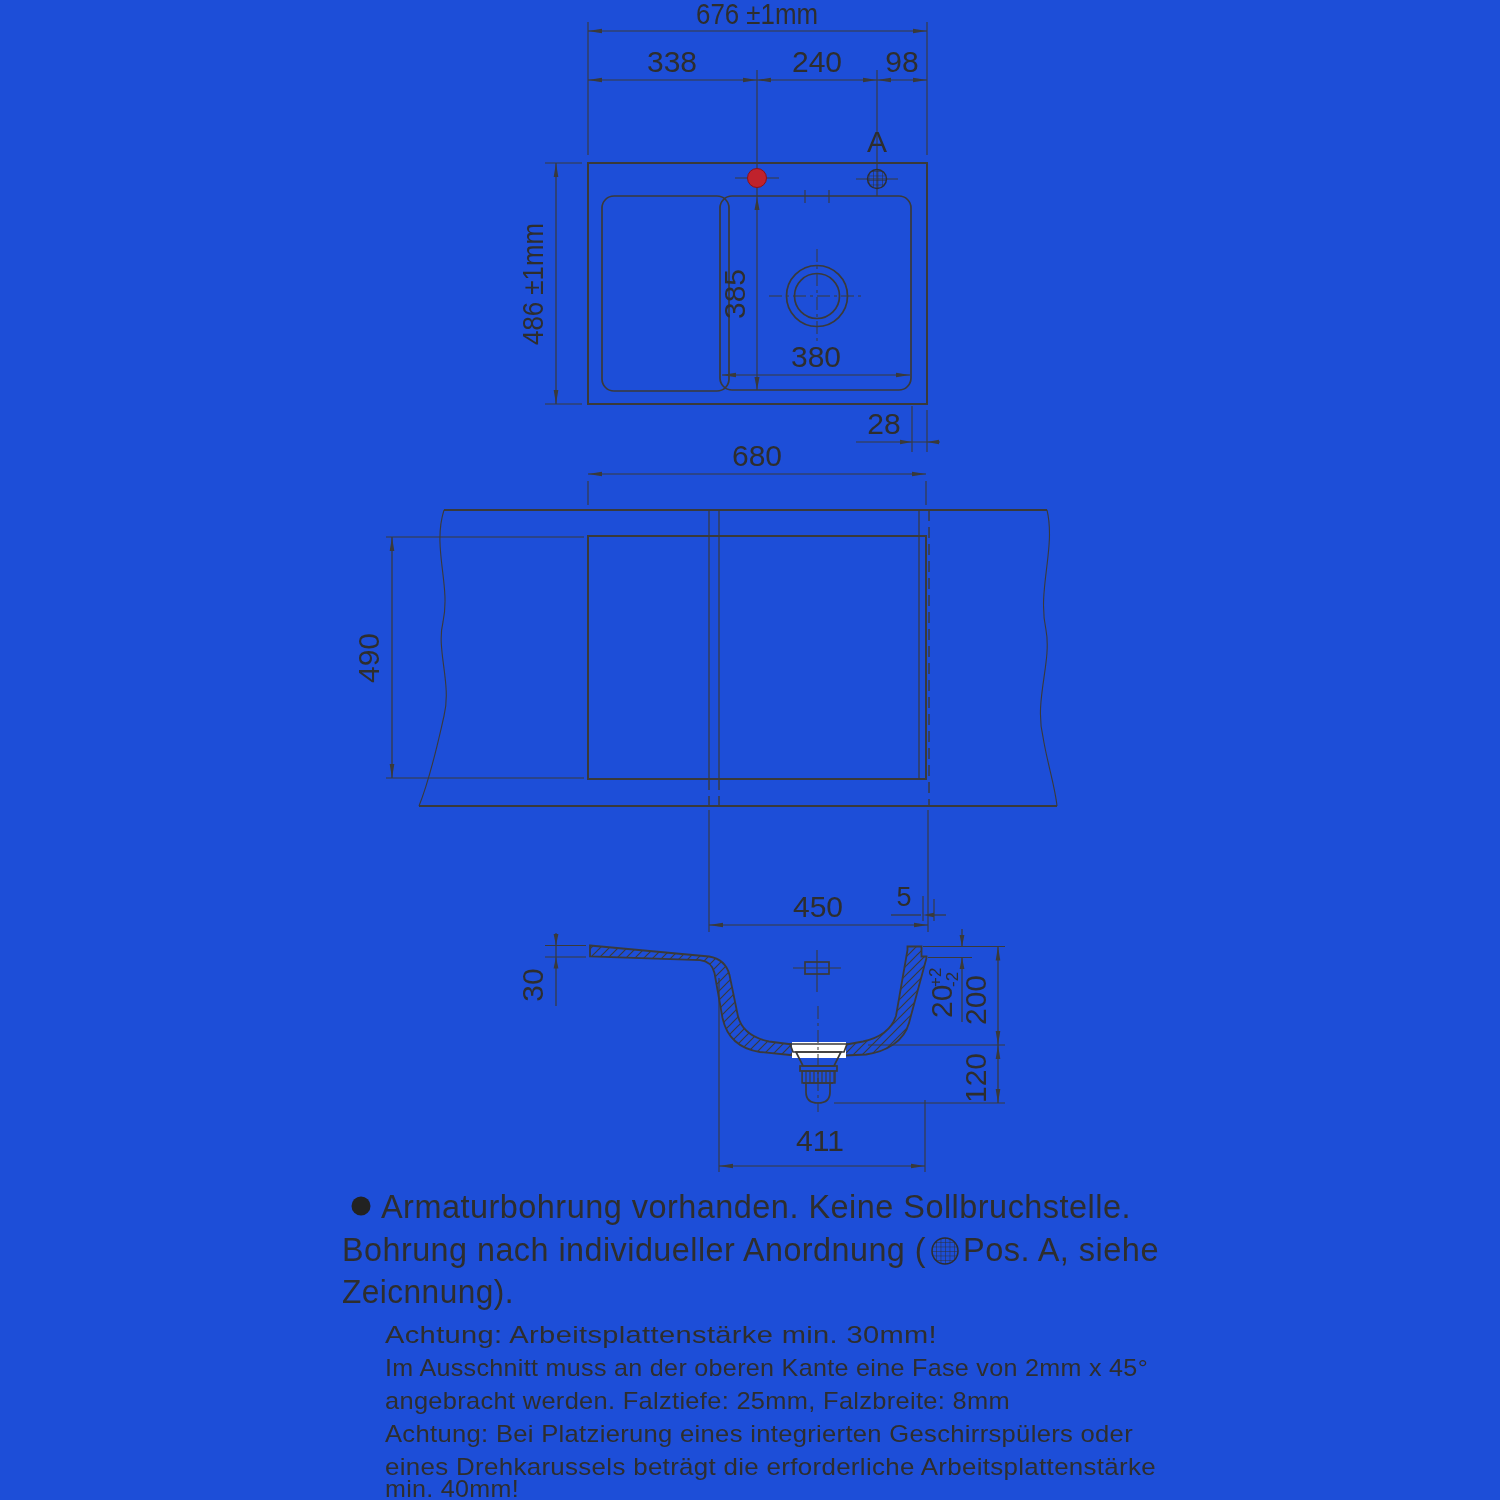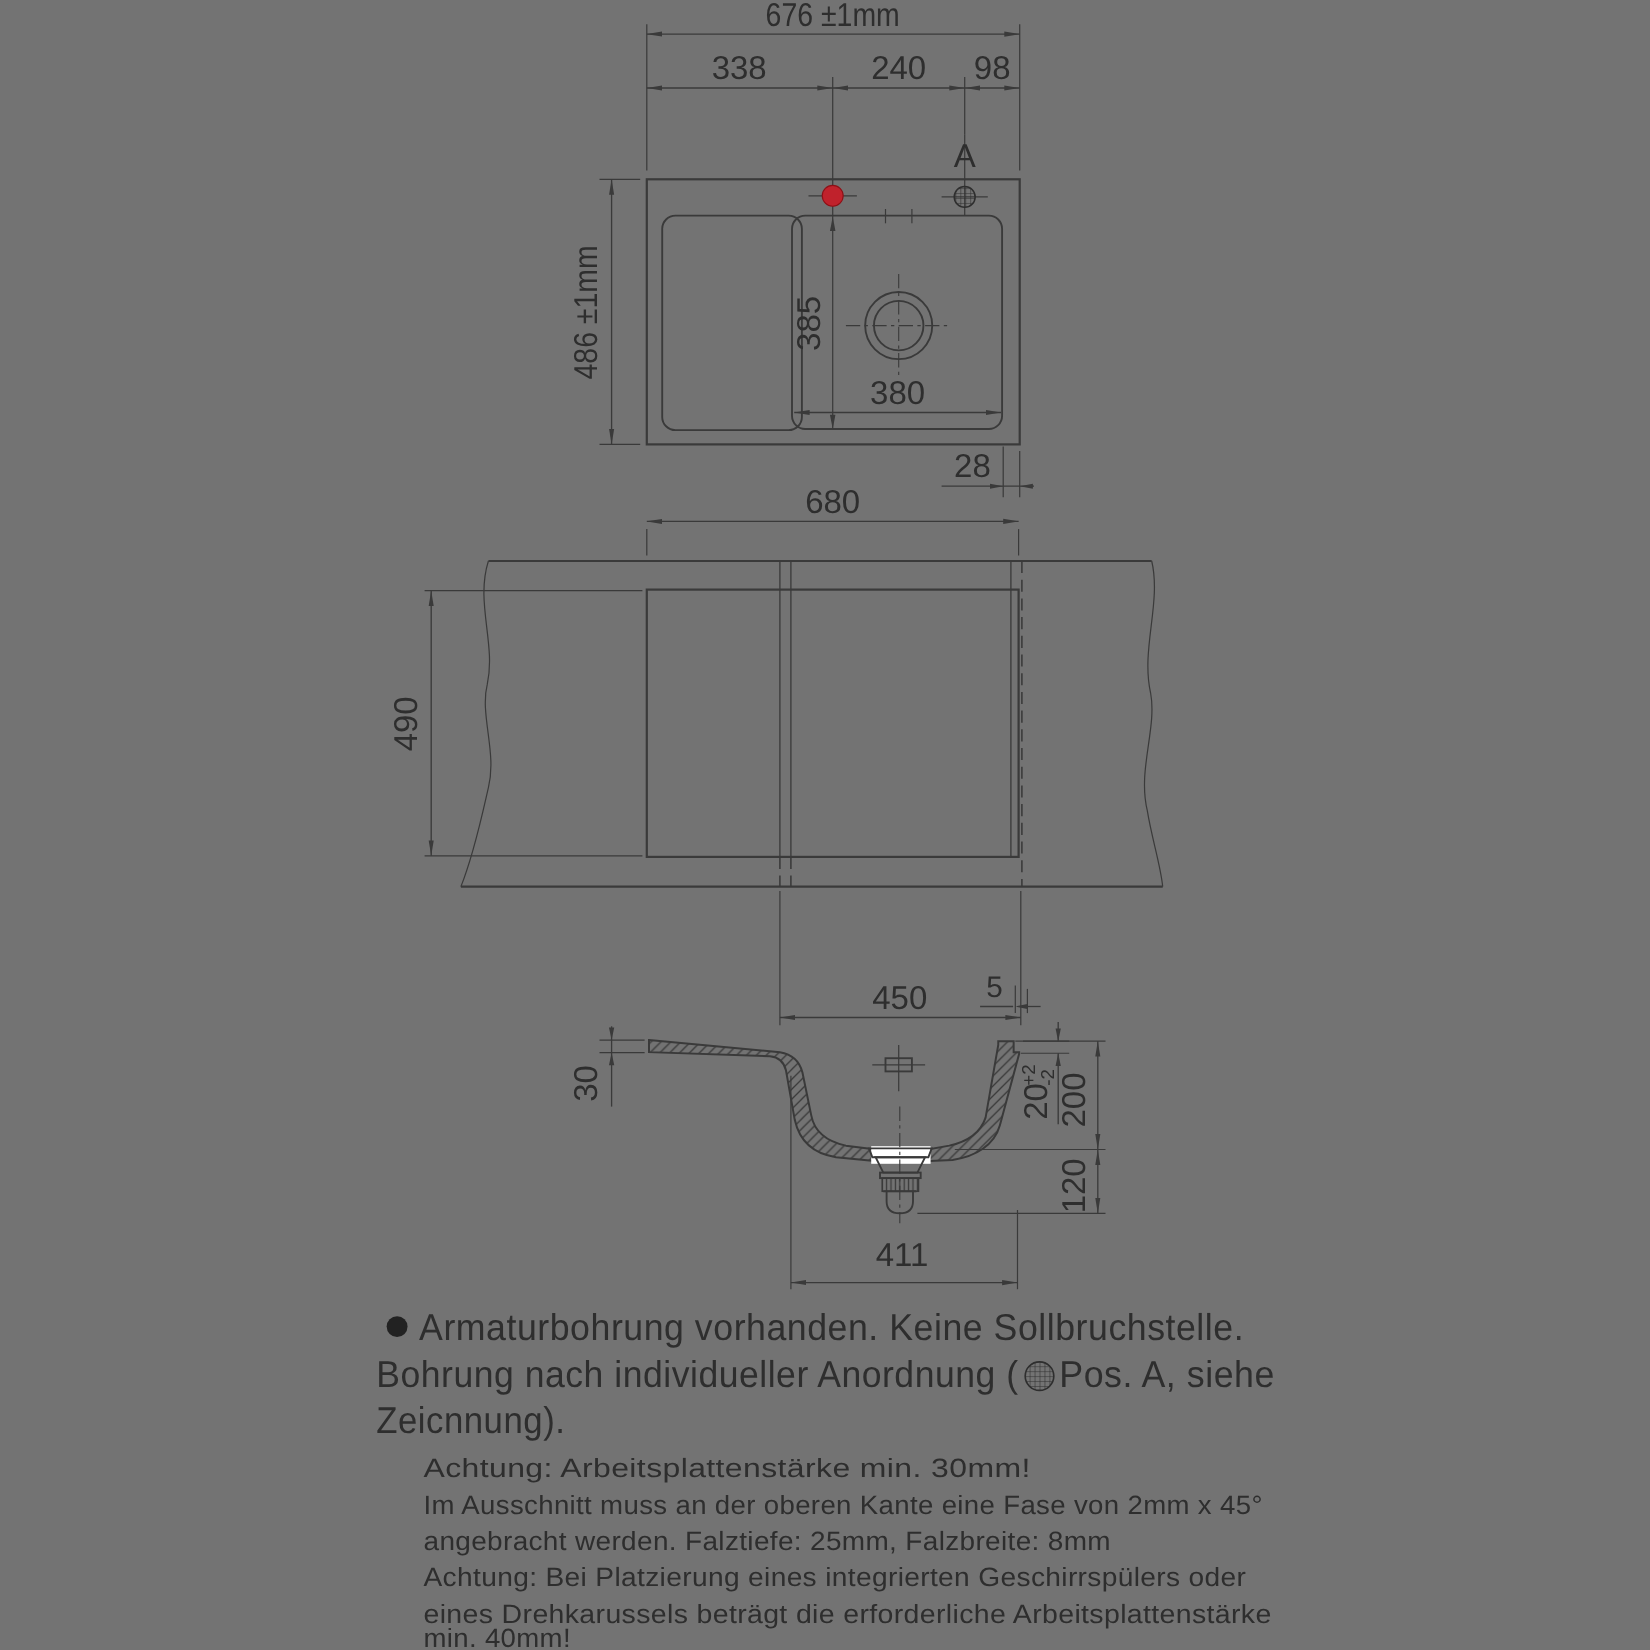--- a/index.html
+++ b/index.html
@@ -1,16 +1,16 @@
 <!DOCTYPE html>
 <html><head>
 <meta charset="utf-8">
 <style>
   html,body{margin:0;padding:0;background:#ffffff;}
-  .canvas{position:relative;width:1500px;height:1500px;background:#737373;overflow:hidden;}
+  .canvas{position:relative;width:1500px;height:1500px;background:#1d4ed8;overflow:hidden;}
   svg{display:block;}
   svg text{font-family:"Liberation Sans",sans-serif;fill:#2e2e2e;}
   .dimtxt{font-size:30px;}
   .dimtxt-sm{font-size:27px;}
   .tol{font-size:17px;}
   .note-big{font-size:34px;letter-spacing:0.5px;}
   .note-sm{font-size:24px;letter-spacing:0.3px;}
   .lab{font-size:30px;}
   .outline{fill:none;stroke:#3a3a3a;stroke-width:2;}
   .med{fill:none;stroke:#3a3a3a;stroke-width:1.7;}

